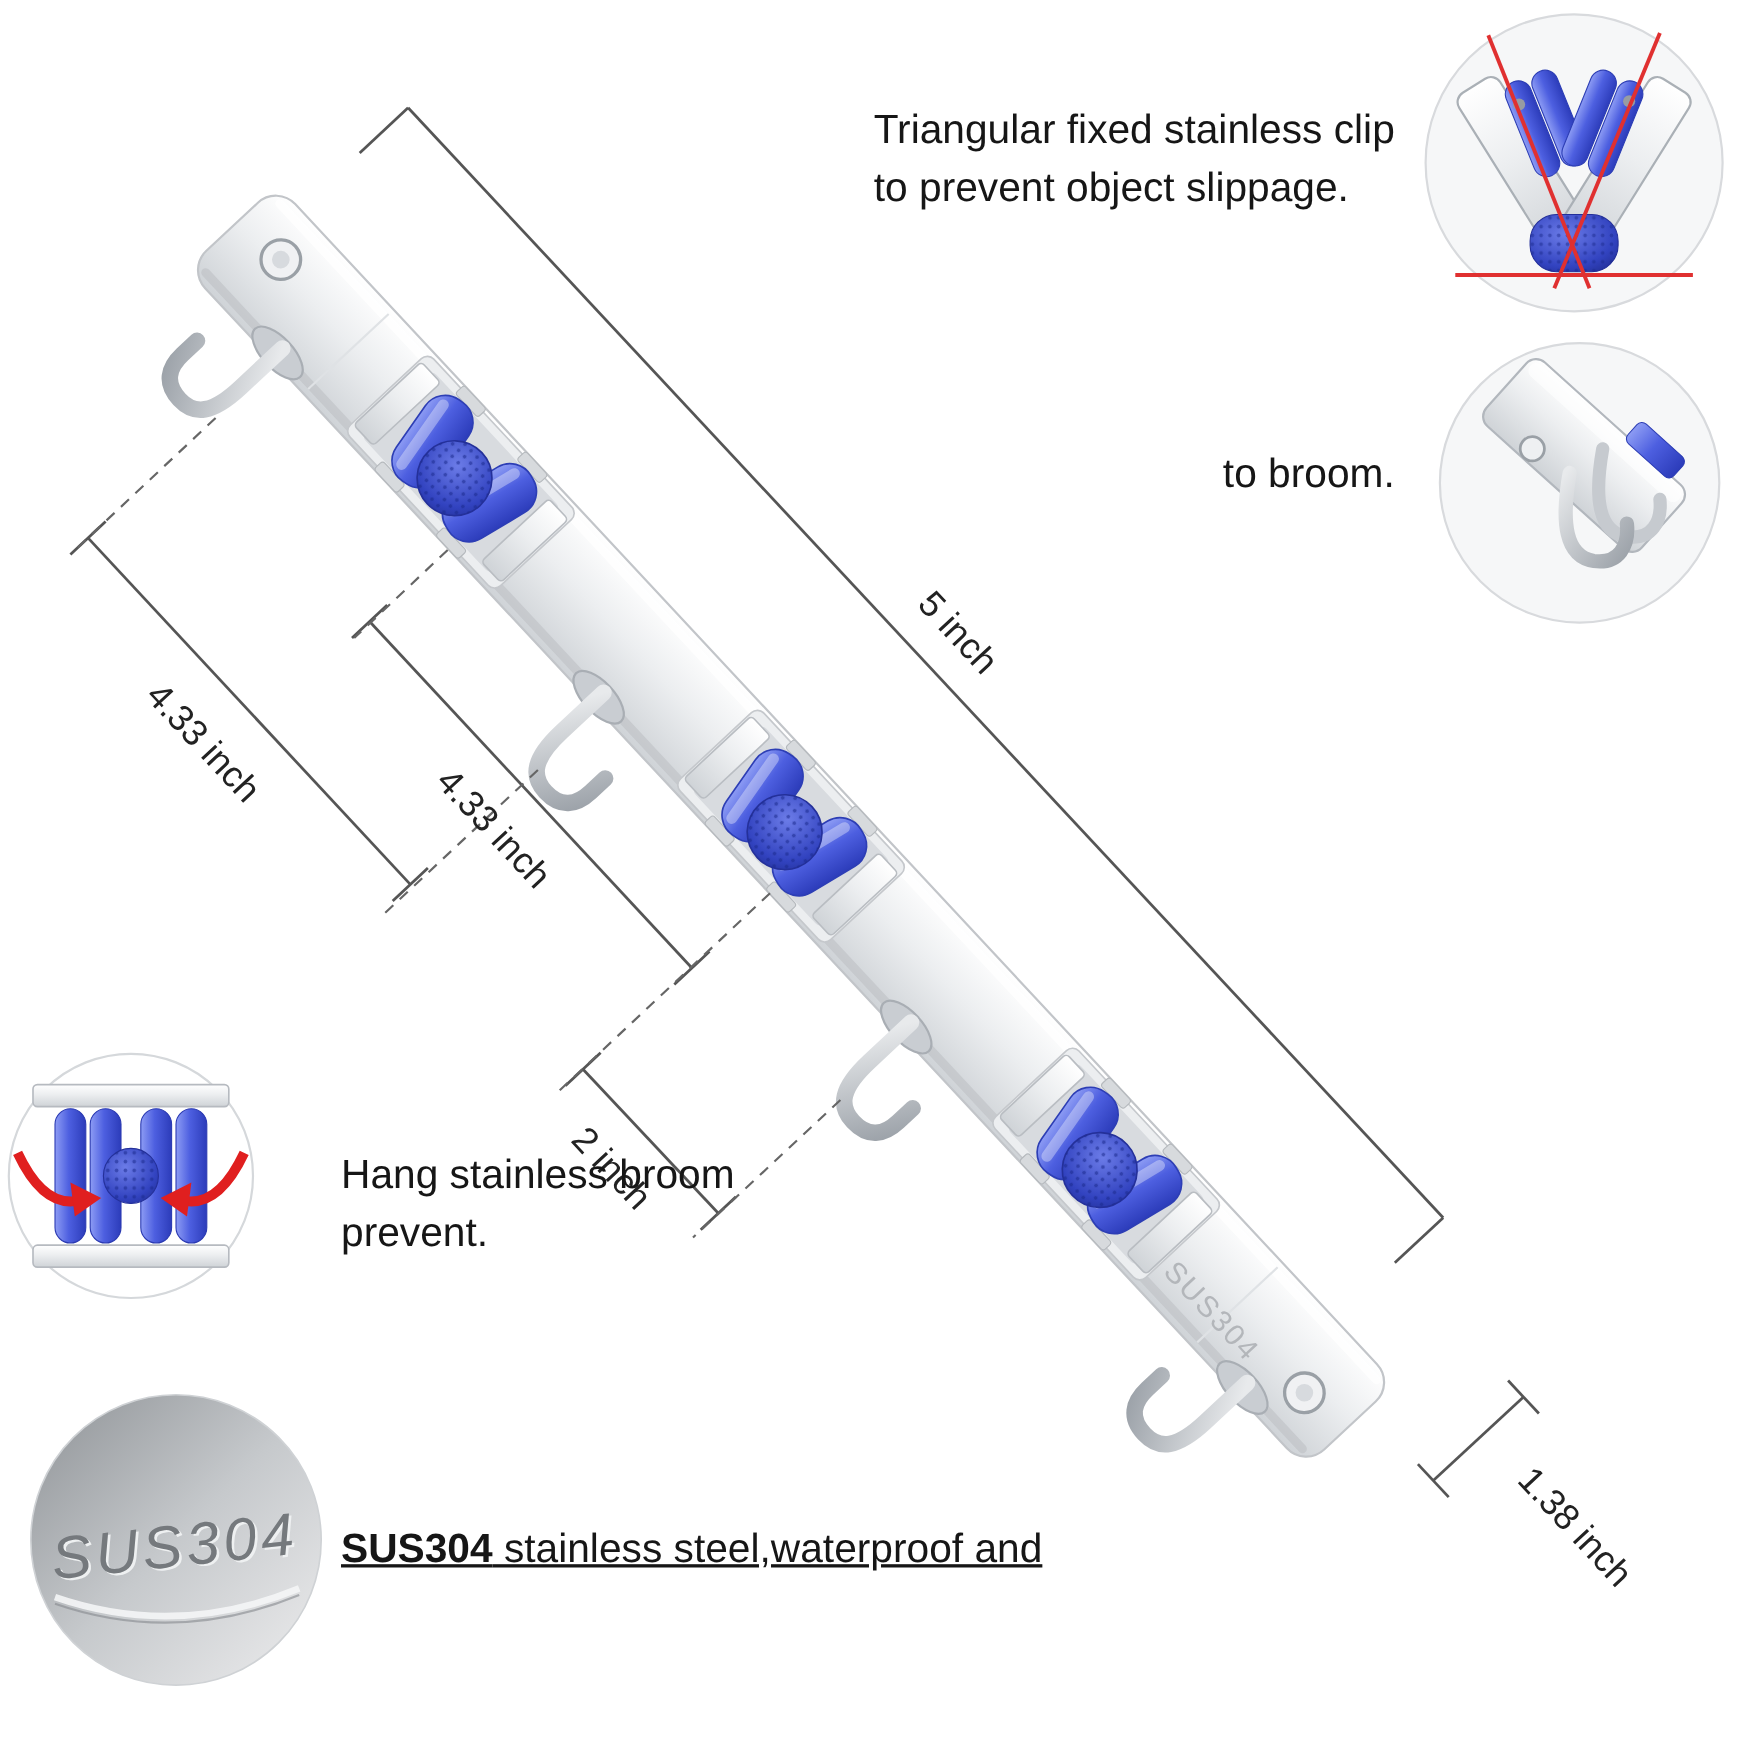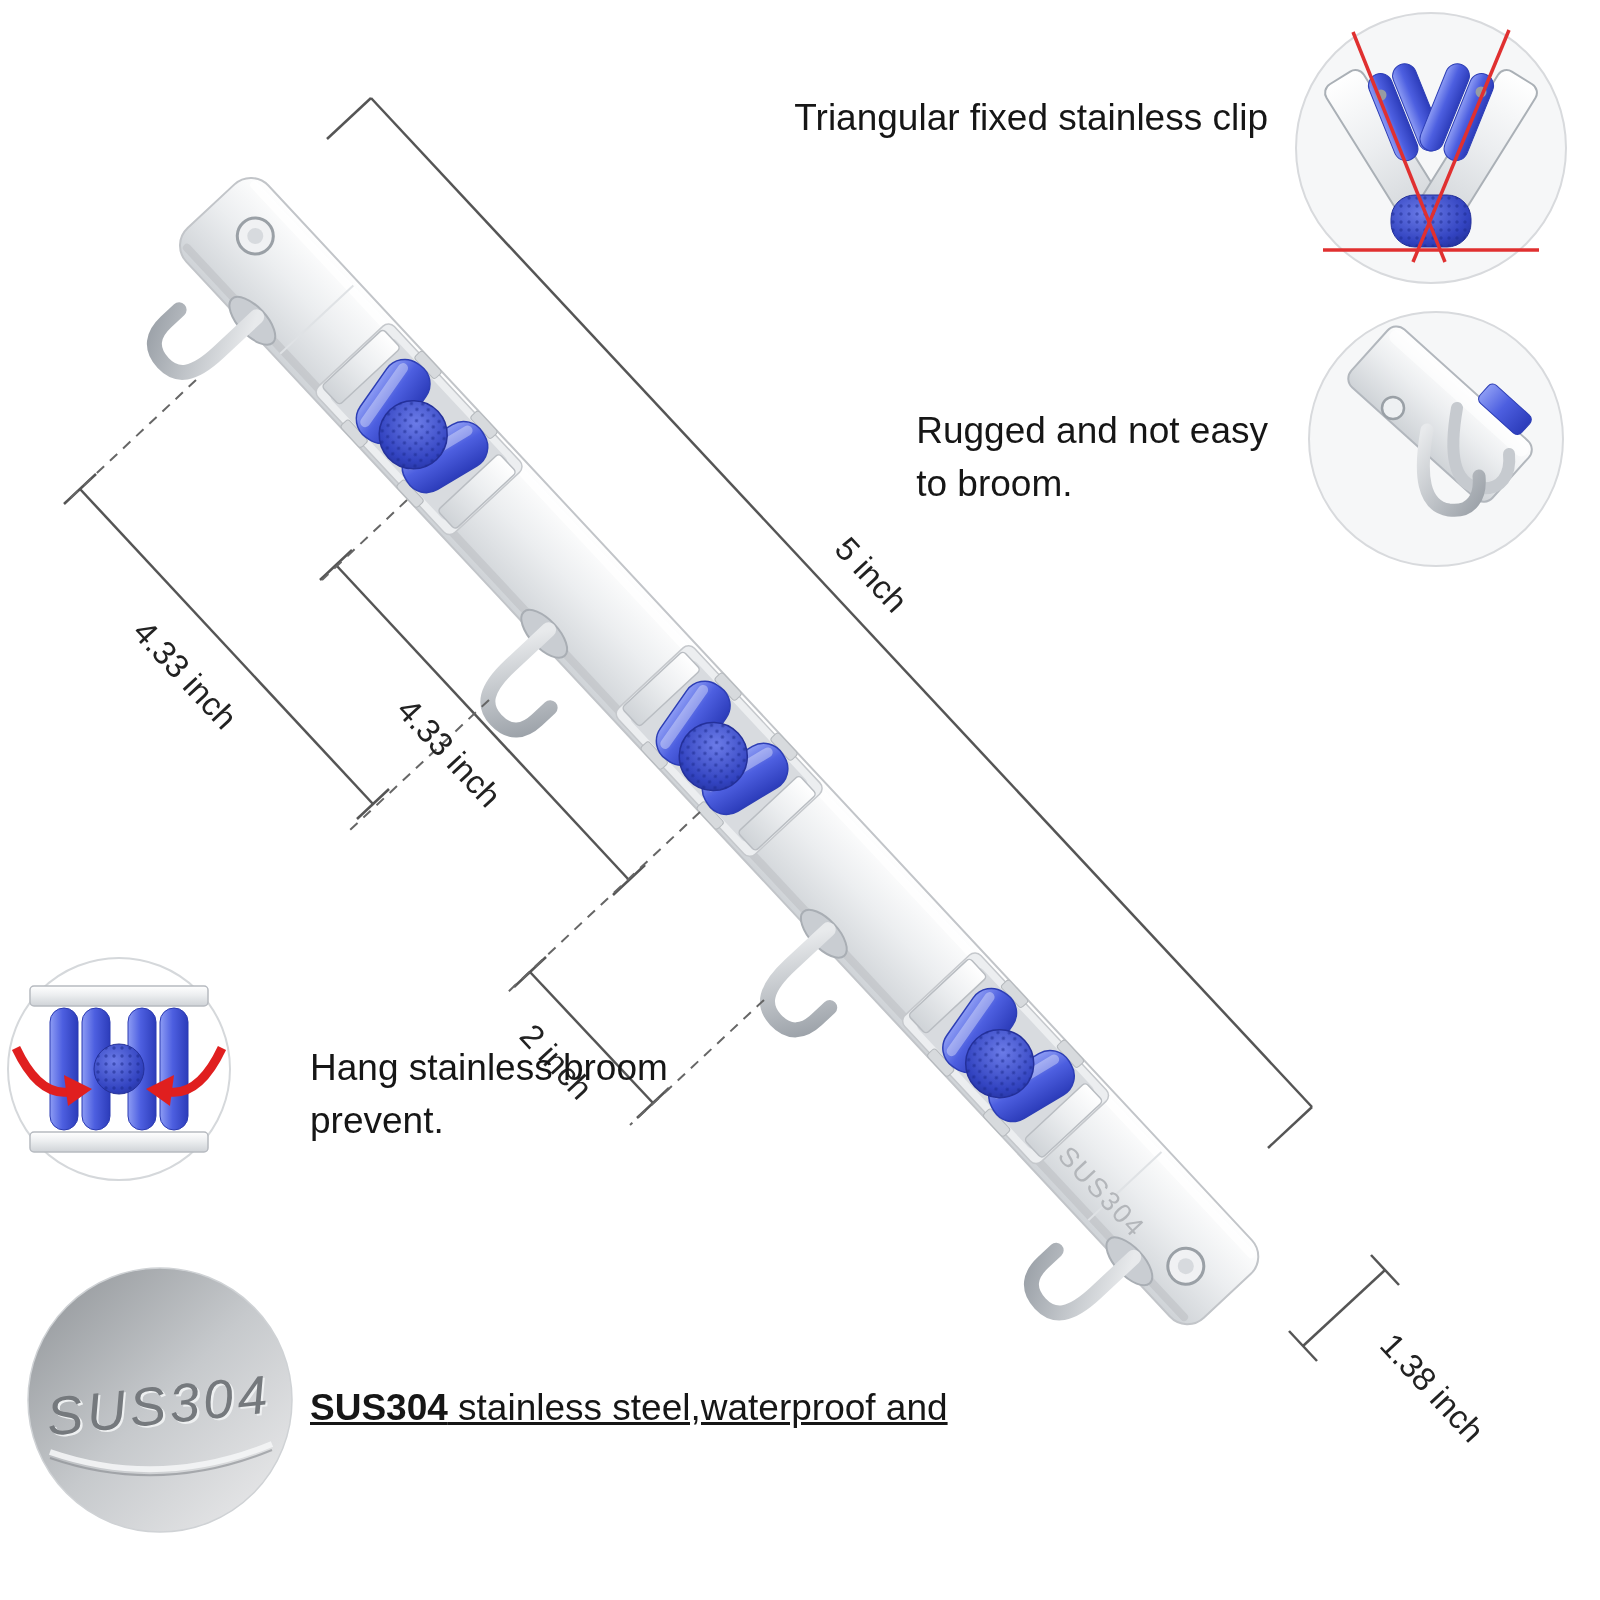--- a/index.html
+++ b/index.html
@@ -152,24 +152,24 @@
   </svg>
 
   <div class="dim-label" style="left:871px;top:575px;">5 inch</div>
   <div class="dim-label" style="left:185px;top:675px;">4.33 inch</div>
   <div class="dim-label" style="left:449px;top:753px;">4.33 inch</div>
   <div class="dim-label" style="left:556px;top:1062px;">2 inch</div>
   <div class="dim-label" style="left:1432px;top:1388px;">1.38 inch</div>
 
   <div class="callout right" style="right:332px;top:92px;">
     <span class="ln">Triangular fixed stainless clip</span>
+    <span class="ln">to prevent object slippage.</span>
   </div>
 
   <div class="callout right" style="right:332px;top:405px;">
-    <span class="ln">Rugged and not easy</span>
     <span class="ln">to broom.</span>
   </div>
 
   <div class="callout" style="left:310px;top:1042px;">
     <span class="ln">Hang stainless broom</span>
     <span class="ln">prevent.</span>
   </div>
 
   <div class="callout" style="left:310px;top:1382px;text-decoration:underline;">
     <span class="ln material-line"><b>SUS304</b><span> stainless steel,waterproof and</span></span>

